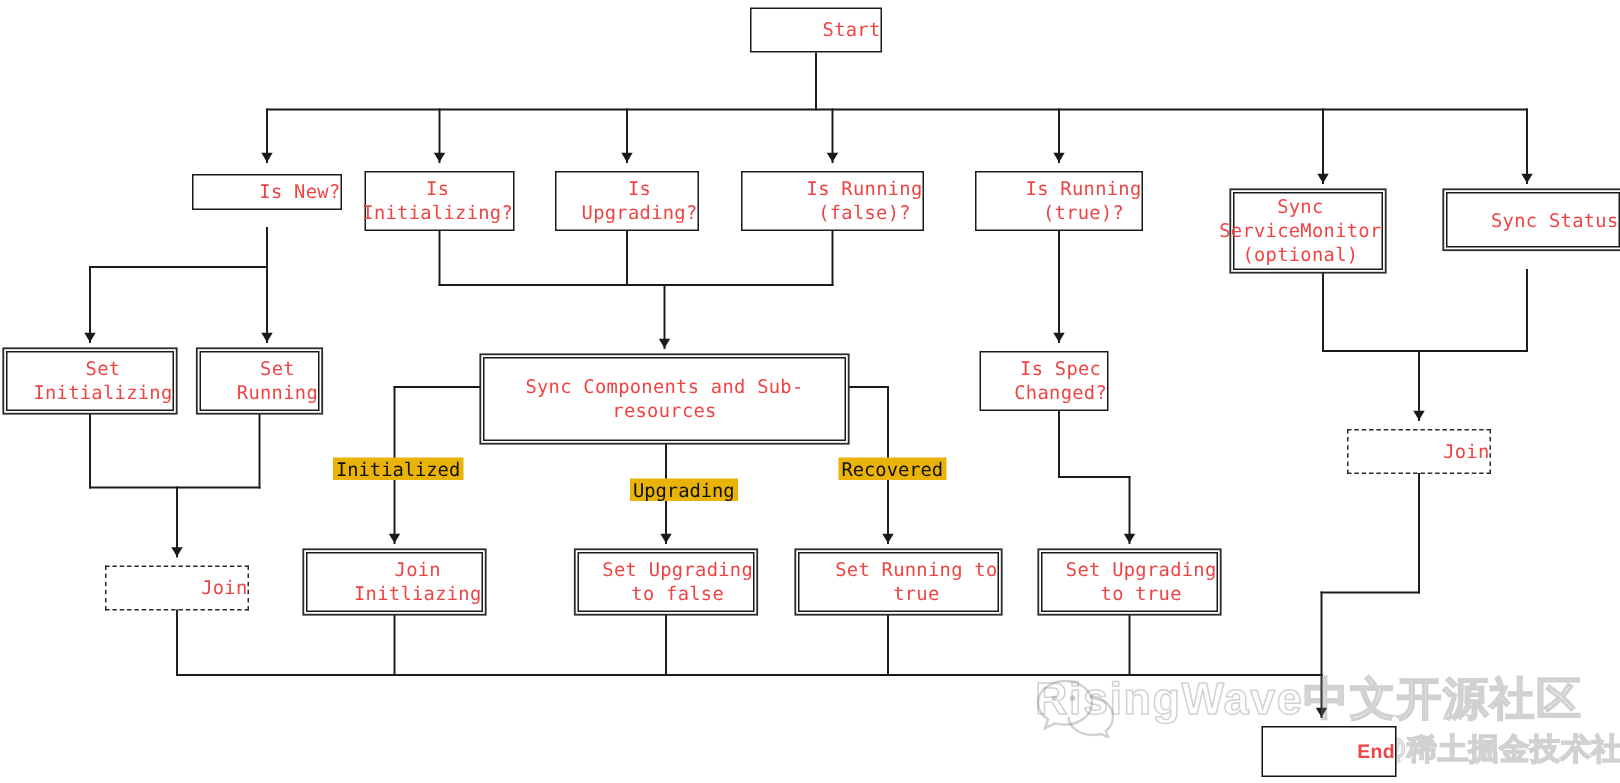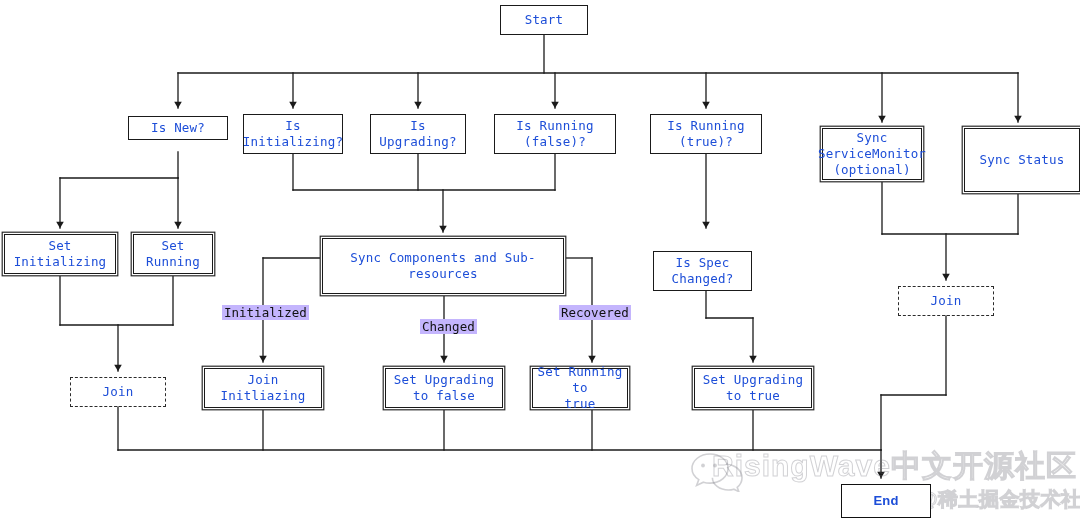--- a/index.html
+++ b/index.html
@@ -25,26 +25,26 @@
     height: 522px;
     pointer-events: none;
   }
   .node {
     position: absolute;
     box-sizing: border-box;
     background: #ffffff;
     border: 1.2px solid #1a1a1a;
     display: flex;
     align-items: center;
-    justify-content: center;
+    justify-content: flex-end;
     text-align: center;
     font-family: "DejaVu Sans Mono", monospace;
     font-size: 12.5px;
     line-height: 1.28;
-    color: #1d4ed8;
+    color: #ef4444;
     letter-spacing: 0.2px;
     white-space: pre-line;
     z-index: 3;
   }
   
   .node.dbl {
     box-shadow: 0 0 0 1.2px #ffffff, 0 0 0 2.4px #2b2b2b;
   }
   .node.dash {
     border: 1.6px dashed #2b2b2b;
@@ -56,40 +56,39 @@
     font-weight: 600;
     border: 1.3px solid #111111;
   }
   .edge-label {
     position: absolute;
     font-family: "DejaVu Sans Mono", monospace;
     font-size: 12.5px;
     color: #111111;
     white-space: nowrap;
     z-index: 3;
-    background: #c4b5fd;
+    background: #eab308;
     padding: 0 2px;
   }
   
   .wm {
     position: absolute;
     z-index: 2;
     pointer-events: none;
     color: transparent;
     -webkit-text-stroke: 1px rgba(120,120,130,0.34);
     font-weight: 700;
     white-space: nowrap;
   }
   #wm-main {
     left: 690px;
     top: 446px;
     font-family: "Liberation Sans", sans-serif;
     font-size: 30px;
     letter-spacing: 1px;
-    margin-left: 22px;
   }
   #wm-sub {
     left: 918px;
     top: 486px;
     font-family: "Liberation Sans", sans-serif;
     font-size: 20px;
     letter-spacing: 0.5px;
   }
   #wm-logo {
     position: absolute;
@@ -192,39 +191,39 @@
 Initializing?</span></div>
       <div class="node " style="left: 370px; top: 114px; width: 96px; height: 40px;"><span>Is
 Upgrading?</span></div>
       <div class="node " style="left: 494px; top: 114px; width: 122px; height: 40px;"><span>Is Running
 (false)?</span></div>
       <div class="node " style="left: 650px; top: 114px; width: 112px; height: 40px;"><span>Is Running
 (true)?</span></div>
       <div class="node dbl" style="left: 822px; top: 128px; width: 100px; height: 52px;"><span>Sync
 ServiceMonitor
 (optional)</span></div>
-      <div class="node dbl" style="left: 964px; top: 128px; width: 116px; height: 64px;"><span>Sync Status</span></div>
+      <div class="node dbl" style="left: 964px; top: 128px; width: 116px; height: 37px;"><span>Sync Status</span></div>
       <div class="node dbl" style="left: 4px; top: 234px; width: 112px; height: 40px;"><span>Set
 Initializing</span></div>
       <div class="node dbl" style="left: 133px; top: 234px; width: 80px; height: 40px;"><span>Set
 Running</span></div>
       <div class="node dbl" style="left: 322px; top: 238px; width: 242px; height: 56px;"><span>Sync Components and Sub-resources</span></div>
-      <div class="node " style="left: 653px; top: 251px; width: 99px; height: 40px;"><span>Is Spec
+      <div class="node " style="left: 653px; top: 234px; width: 86px; height: 40px;"><span>Is Spec
 Changed?</span></div>
       <div class="node dash" style="left: 70px; top: 377px; width: 96px; height: 30px;"><span>Join</span></div>
       <div class="node dash" style="left: 898px; top: 286px; width: 96px; height: 30px;"><span>Join</span></div>
       <div class="node dbl" style="left: 204px; top: 368px; width: 118px; height: 40px;"><span>Join
 Initliazing</span></div>
       <div class="node dbl" style="left: 385px; top: 368px; width: 118px; height: 40px;"><span>Set Upgrading
 to false</span></div>
-      <div class="node dbl" style="left: 532px; top: 368px; width: 96px; height: 40px;"><span>Set Running to
+      <div class="node dbl" style="left: 532px; top: 368px; width: 134px; height: 40px;"><span>Set Running to
 true</span></div>
       <div class="node dbl" style="left: 694px; top: 368px; width: 118px; height: 40px;"><span>Set Upgrading
 to true</span></div>
       <div class="node plain-sans" style="left: 841px; top: 484px; width: 90px; height: 34px;"><span>End</span></div>
     </div>
   <div id="label-layer">
       <div class="edge-label" style="left: 222px; top: 305px;">Initialized</div>
-      <div class="edge-label" style="left: 420px; top: 319px;">Changed</div>
+      <div class="edge-label" style="left: 420px; top: 319px;">Upgrading</div>
       <div class="edge-label" style="left: 559px; top: 305px;">Recovered</div>
     </div>
 
 </div>
 
 </body></html>

